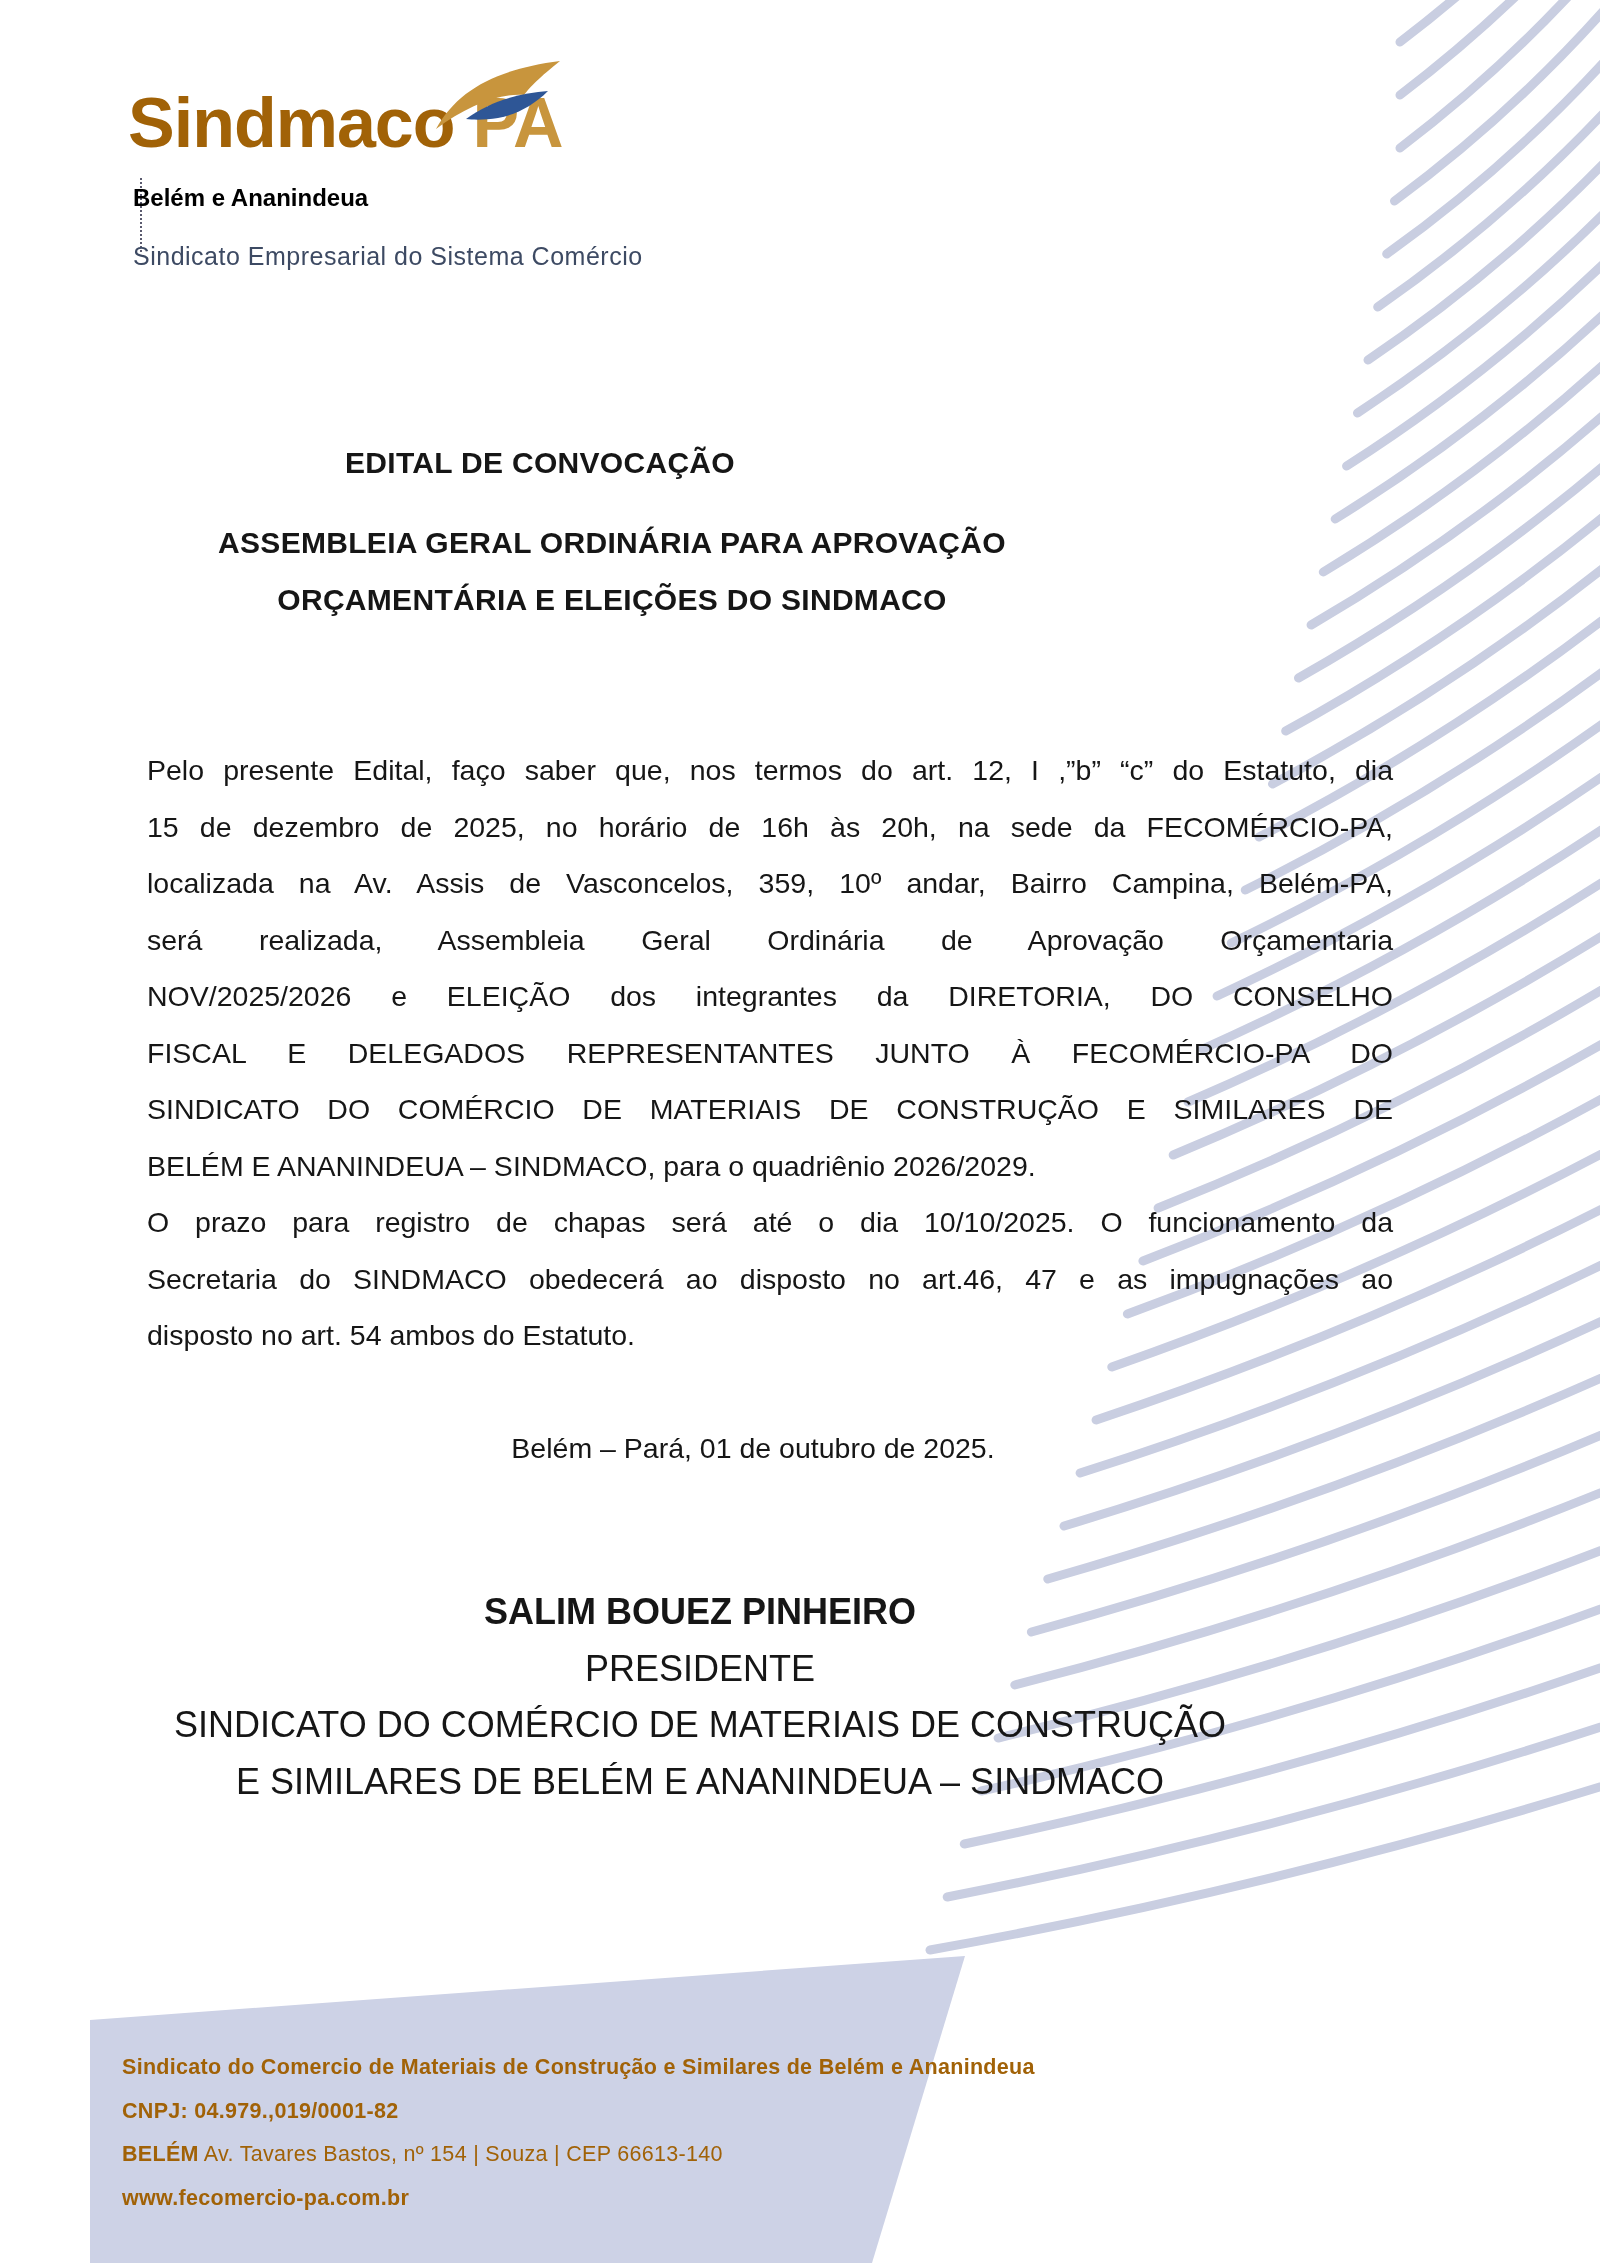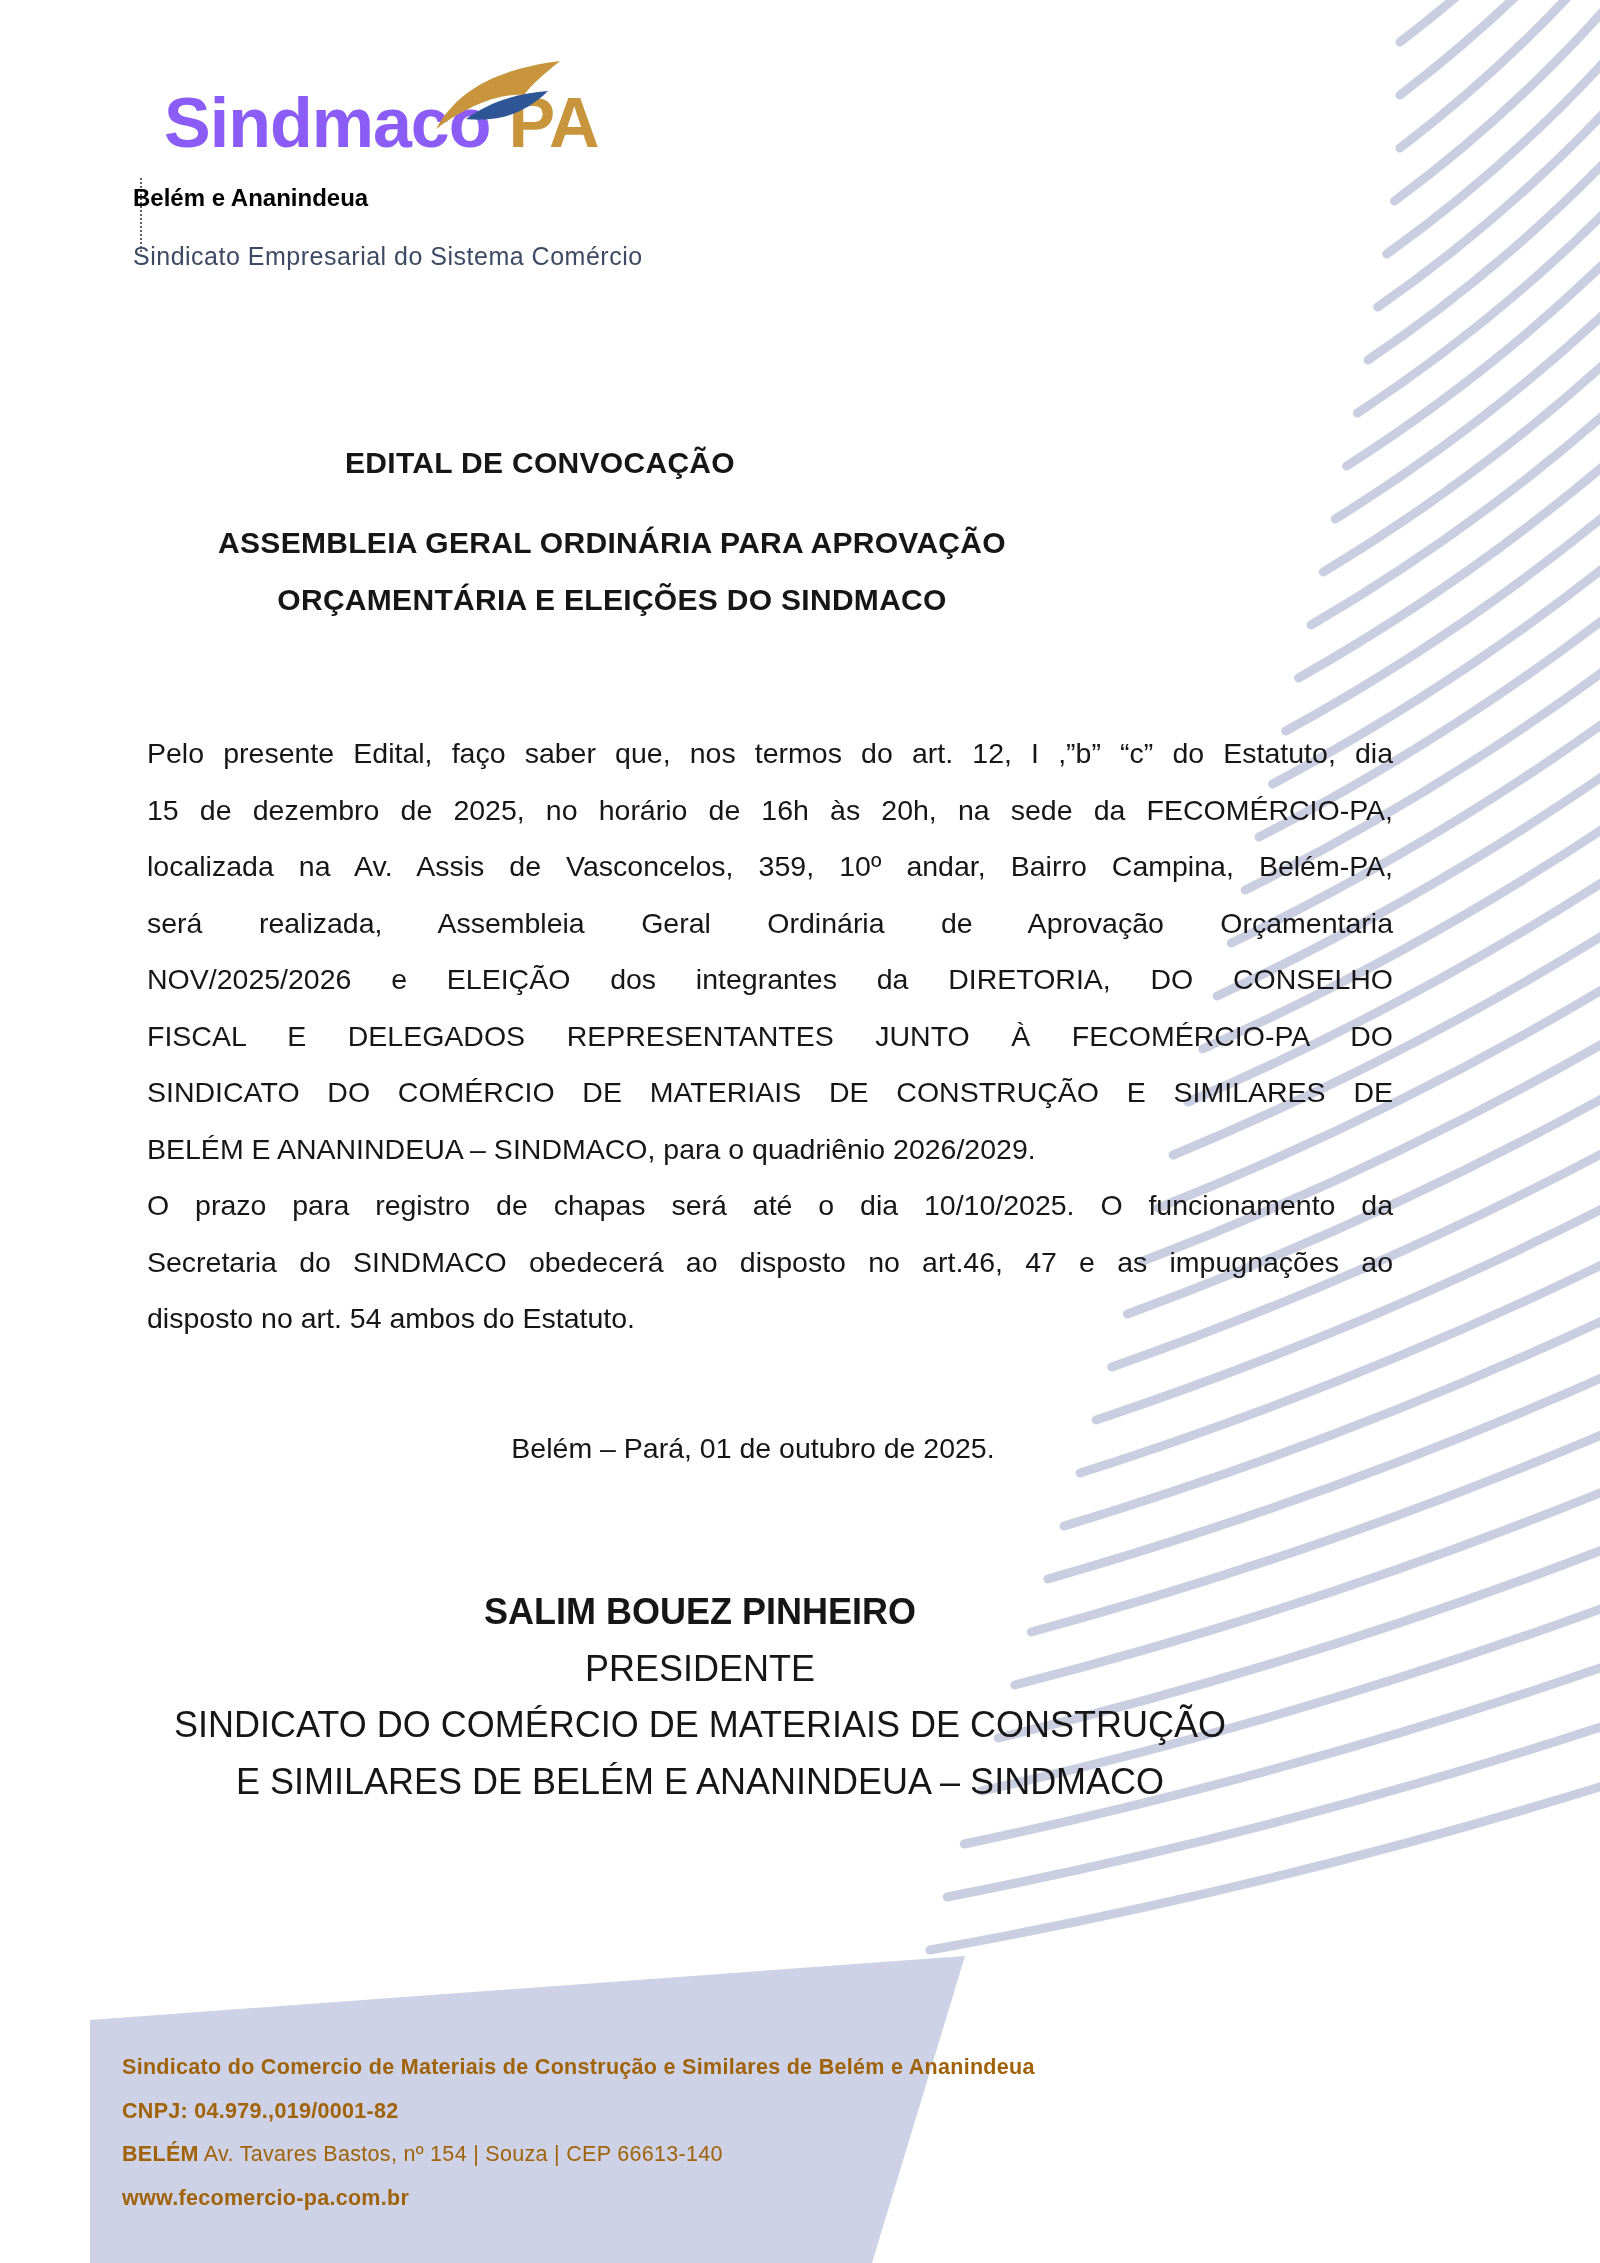--- a/index.html
+++ b/index.html
@@ -9,21 +9,21 @@
     background:#ffffff;
     overflow:hidden;
     font-family:"Liberation Sans", sans-serif;
     color:#161616;
   }
   
   #deco{position:absolute;left:0;top:0;width:1600px;height:2263px;pointer-events:none;}
   
   .logo{position:absolute;left:128px;top:88px;}
   .brandline{font-weight:bold;font-size:70px;letter-spacing:-1px;line-height:70px;white-space:nowrap;}
-  .brand-main{color:#8b5cf6;margin-left:36px;}
+  .brand-main{color:#a16207;}
   .brand-suffix{color:#c8953d;margin-left:18px;margin-top:32px;}
   .logo-region{
     position:absolute;left:133px;top:184px;
     font-weight:bold;font-size:24px;color:#000000;letter-spacing:0px;white-space:nowrap;
   }
   .logo-tagline{
     position:absolute;left:133px;top:242px;
     font-size:25px;color:#3d4a63;letter-spacing:0.5px;white-space:nowrap;
   }
   .logo-dots{
@@ -35,21 +35,21 @@
   .doc-title{
     position:absolute;left:0;top:398px;width:1080px;
     text-align:center;font-weight:bold;font-size:30px;letter-spacing:0.3px;margin-top:48px;
   }
   .doc-subtitle{
     position:absolute;left:12px;top:514px;width:1200px;
     text-align:center;font-weight:bold;font-size:30px;line-height:57px;letter-spacing:0.3px;
   }
   
   .body-text{
-    position:absolute;left:147px;top:725px;width:1246px;
+    position:absolute;left:147px;top:742px;width:1246px;
     font-size:28.5px;line-height:56.5px;
   }
   .bline{width:1246px;white-space:normal;}
   .jl{text-align:justify;text-align-last:justify;text-justify:inter-word;}
   .nl{text-align:left;}
   .date-line{
     position:absolute;left:0;top:1432px;width:1506px;
     text-align:center;font-size:28.5px;
   }
   

